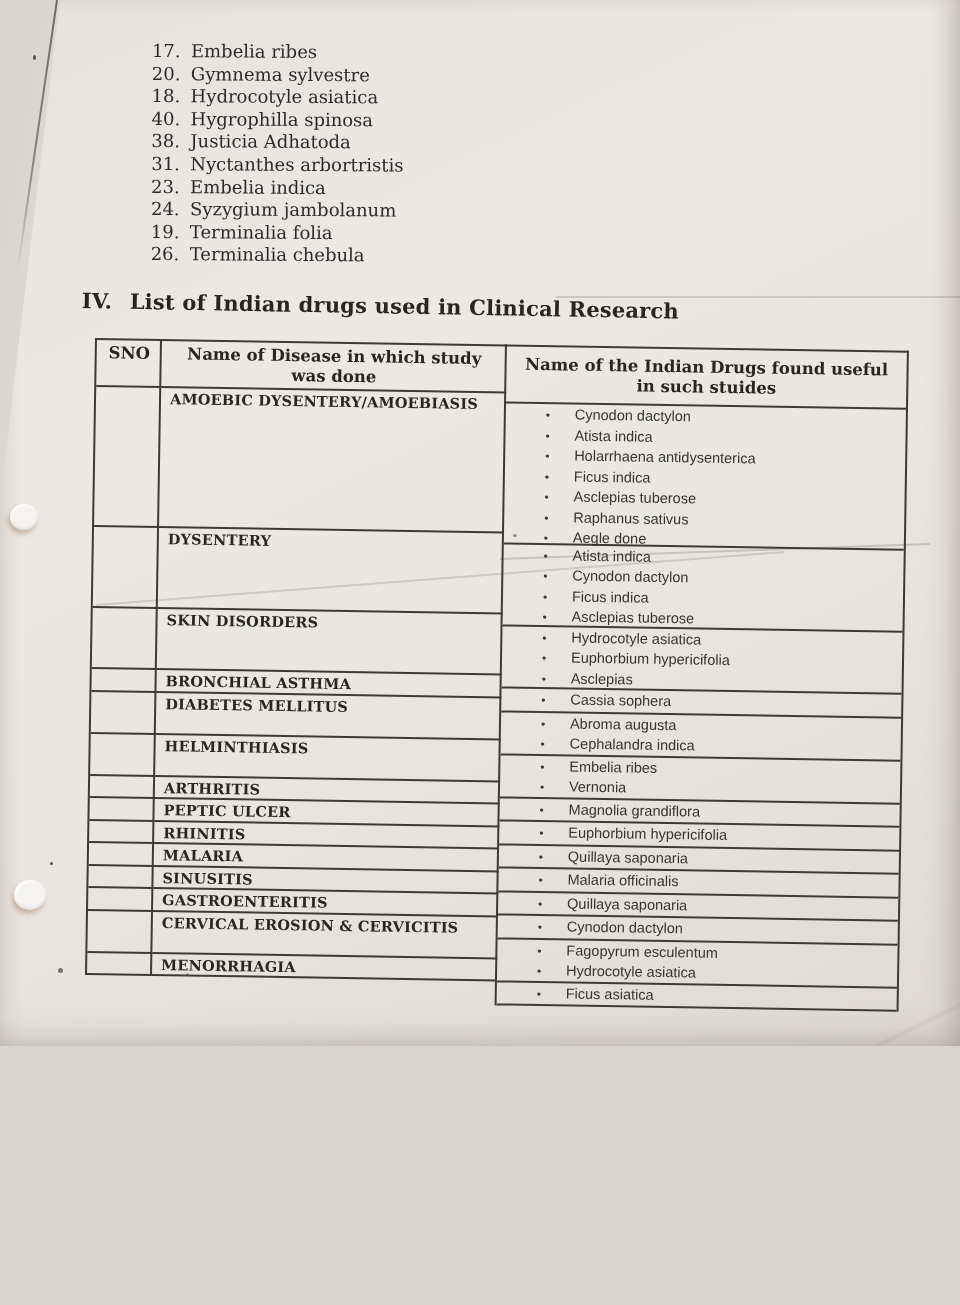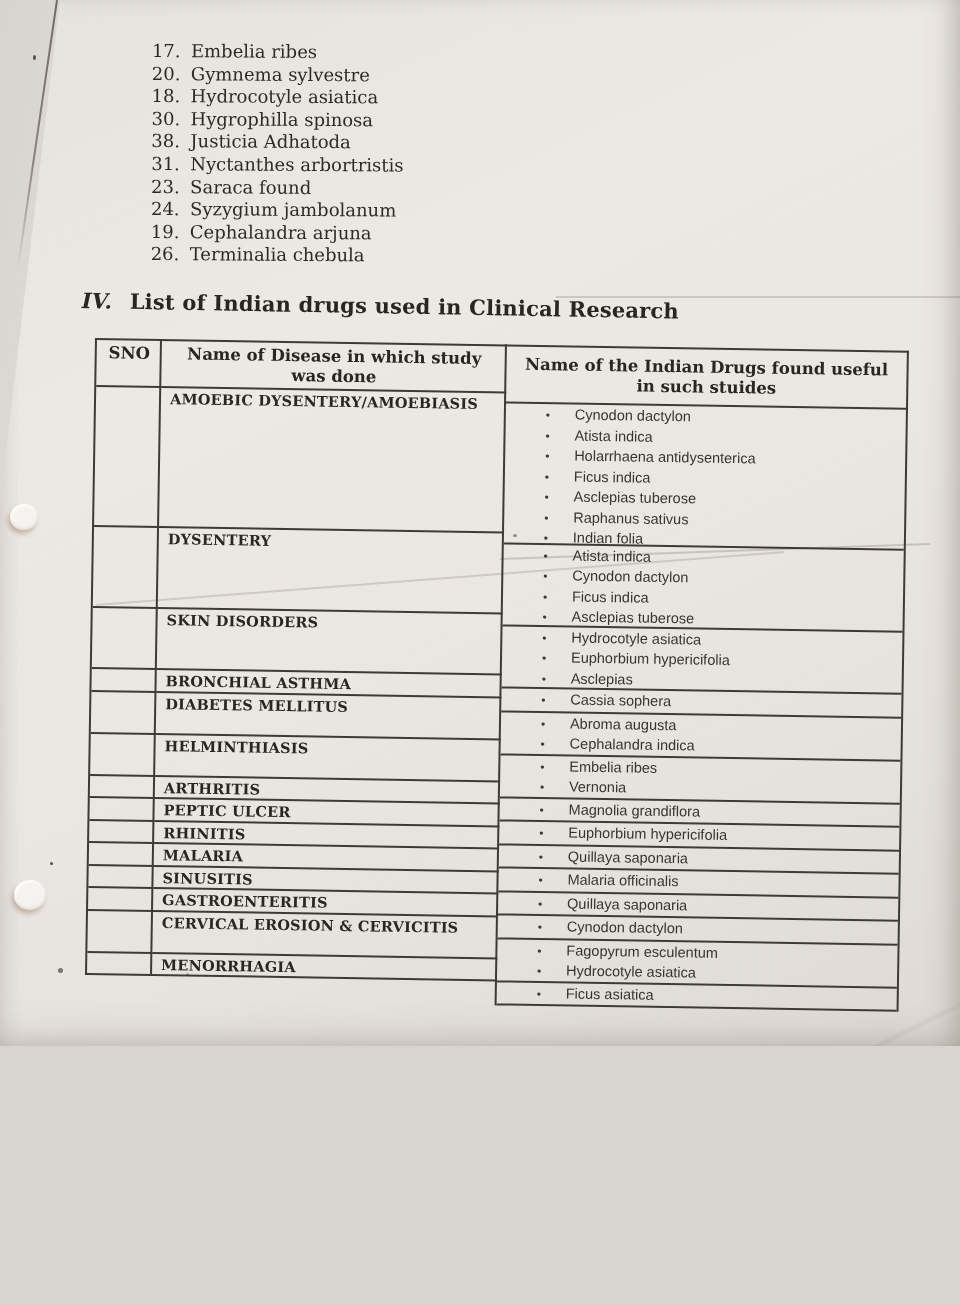--- a/index.html
+++ b/index.html
@@ -34,21 +34,21 @@
   
   .intro-list{position:absolute;left:152px;top:40px;font-size:18px;line-height:22.6px;
     color:#2d2926;transform:rotate(0.35deg);transform-origin:top left;}
   .intro-item{white-space:nowrap;}
   .intro-item .num{display:inline-block;min-width:32px;}
   .intro-item .nm{margin-left:7px;}
 
   
   .section-heading{position:absolute;left:82px;top:288px;font-size:21px;font-weight:bold;
     color:#29251f;transform:rotate(1.0deg);transform-origin:top left;letter-spacing:.2px;}
-  .section-heading .numeral{display:inline-block;width:48px;font-style:italic;}
+  .section-heading .numeral{display:inline-block;width:48px;}
 
   
   .drug-table{position:absolute;left:95px;top:338px;width:810px;
     transform:rotate(0.9deg);transform-origin:top left;}
   .colstack{position:absolute;top:0;border-top:2px solid #3e3a36;}
   .col-sno{left:0;width:65px;border-left:2px solid #3e3a36;}
   .col-disease{left:65px;width:345px;border-left:2px solid #3e3a36;}
   .col-drugs{left:410px;width:400px;border-left:2px solid #3e3a36;border-right:2px solid #3e3a36;}
   .cell{box-sizing:border-box;border-bottom:2px solid #3e3a36;overflow:visible;}
   .hdr{font-weight:bold;font-size:16.5px;text-align:center;line-height:20px;color:#29251f;}
@@ -78,26 +78,26 @@
   <div class="speck" style="left:33px;top:55px;width:3px;height:5px;"></div>
   <div class="speck" style="left:513px;top:534px;width:4px;height:3px;opacity:.6;"></div>
   <div class="speck" style="left:50px;top:862px;width:3px;height:3px;"></div>
   <div class="speck" style="left:58px;top:968px;width:5px;height:5px;opacity:.75;"></div>
   <div class="speck" style="left:186px;top:973px;width:3px;height:3px;opacity:.5;"></div>
 
   <div class="intro-list">
       <div class="intro-item"><span class="num">17.</span><span class="nm">Embelia ribes</span></div>
       <div class="intro-item"><span class="num">20.</span><span class="nm">Gymnema sylvestre</span></div>
       <div class="intro-item"><span class="num">18.</span><span class="nm">Hydrocotyle asiatica</span></div>
-      <div class="intro-item"><span class="num">30.</span><span class="nm">Hygrophilla spinosa</span></div>
+      <div class="intro-item"><span class="num">40.</span><span class="nm">Hygrophilla spinosa</span></div>
       <div class="intro-item"><span class="num">38.</span><span class="nm">Justicia Adhatoda</span></div>
       <div class="intro-item"><span class="num">31.</span><span class="nm">Nyctanthes arbortristis</span></div>
-      <div class="intro-item"><span class="num">23.</span><span class="nm">Saraca found</span></div>
+      <div class="intro-item"><span class="num">23.</span><span class="nm">Embelia indica</span></div>
       <div class="intro-item"><span class="num">24.</span><span class="nm">Syzygium jambolanum</span></div>
-      <div class="intro-item"><span class="num">19.</span><span class="nm">Cephalandra arjuna</span></div>
+      <div class="intro-item"><span class="num">19.</span><span class="nm">Terminalia folia</span></div>
       <div class="intro-item"><span class="num">26.</span><span class="nm">Terminalia chebula</span></div>
     </div>
 
   <div class="section-heading">
     <span class="numeral">IV.</span><span>List of Indian drugs used in Clinical Research</span>
   </div>
 
   <div class="drug-table">
     <div class="colstack col-sno" style="height: auto;">
       <div class="cell hdr hdr-sno">SNO</div>
@@ -156,21 +156,21 @@
             <li>
               <span class="bullet">•</span>
               <span>Asclepias tuberose</span>
             </li>
             <li>
               <span class="bullet">•</span>
               <span>Raphanus sativus</span>
             </li>
             <li>
               <span class="bullet">•</span>
-              <span>Indian folia</span>
+              <span>Aegle done</span>
             </li>
           </ul>
         </div>
         <div class="cell drugs-cell" style="height: 81px;">
           <ul>
             <li>
               <span class="bullet">•</span>
               <span>Atista indica</span>
             </li>
             <li>

